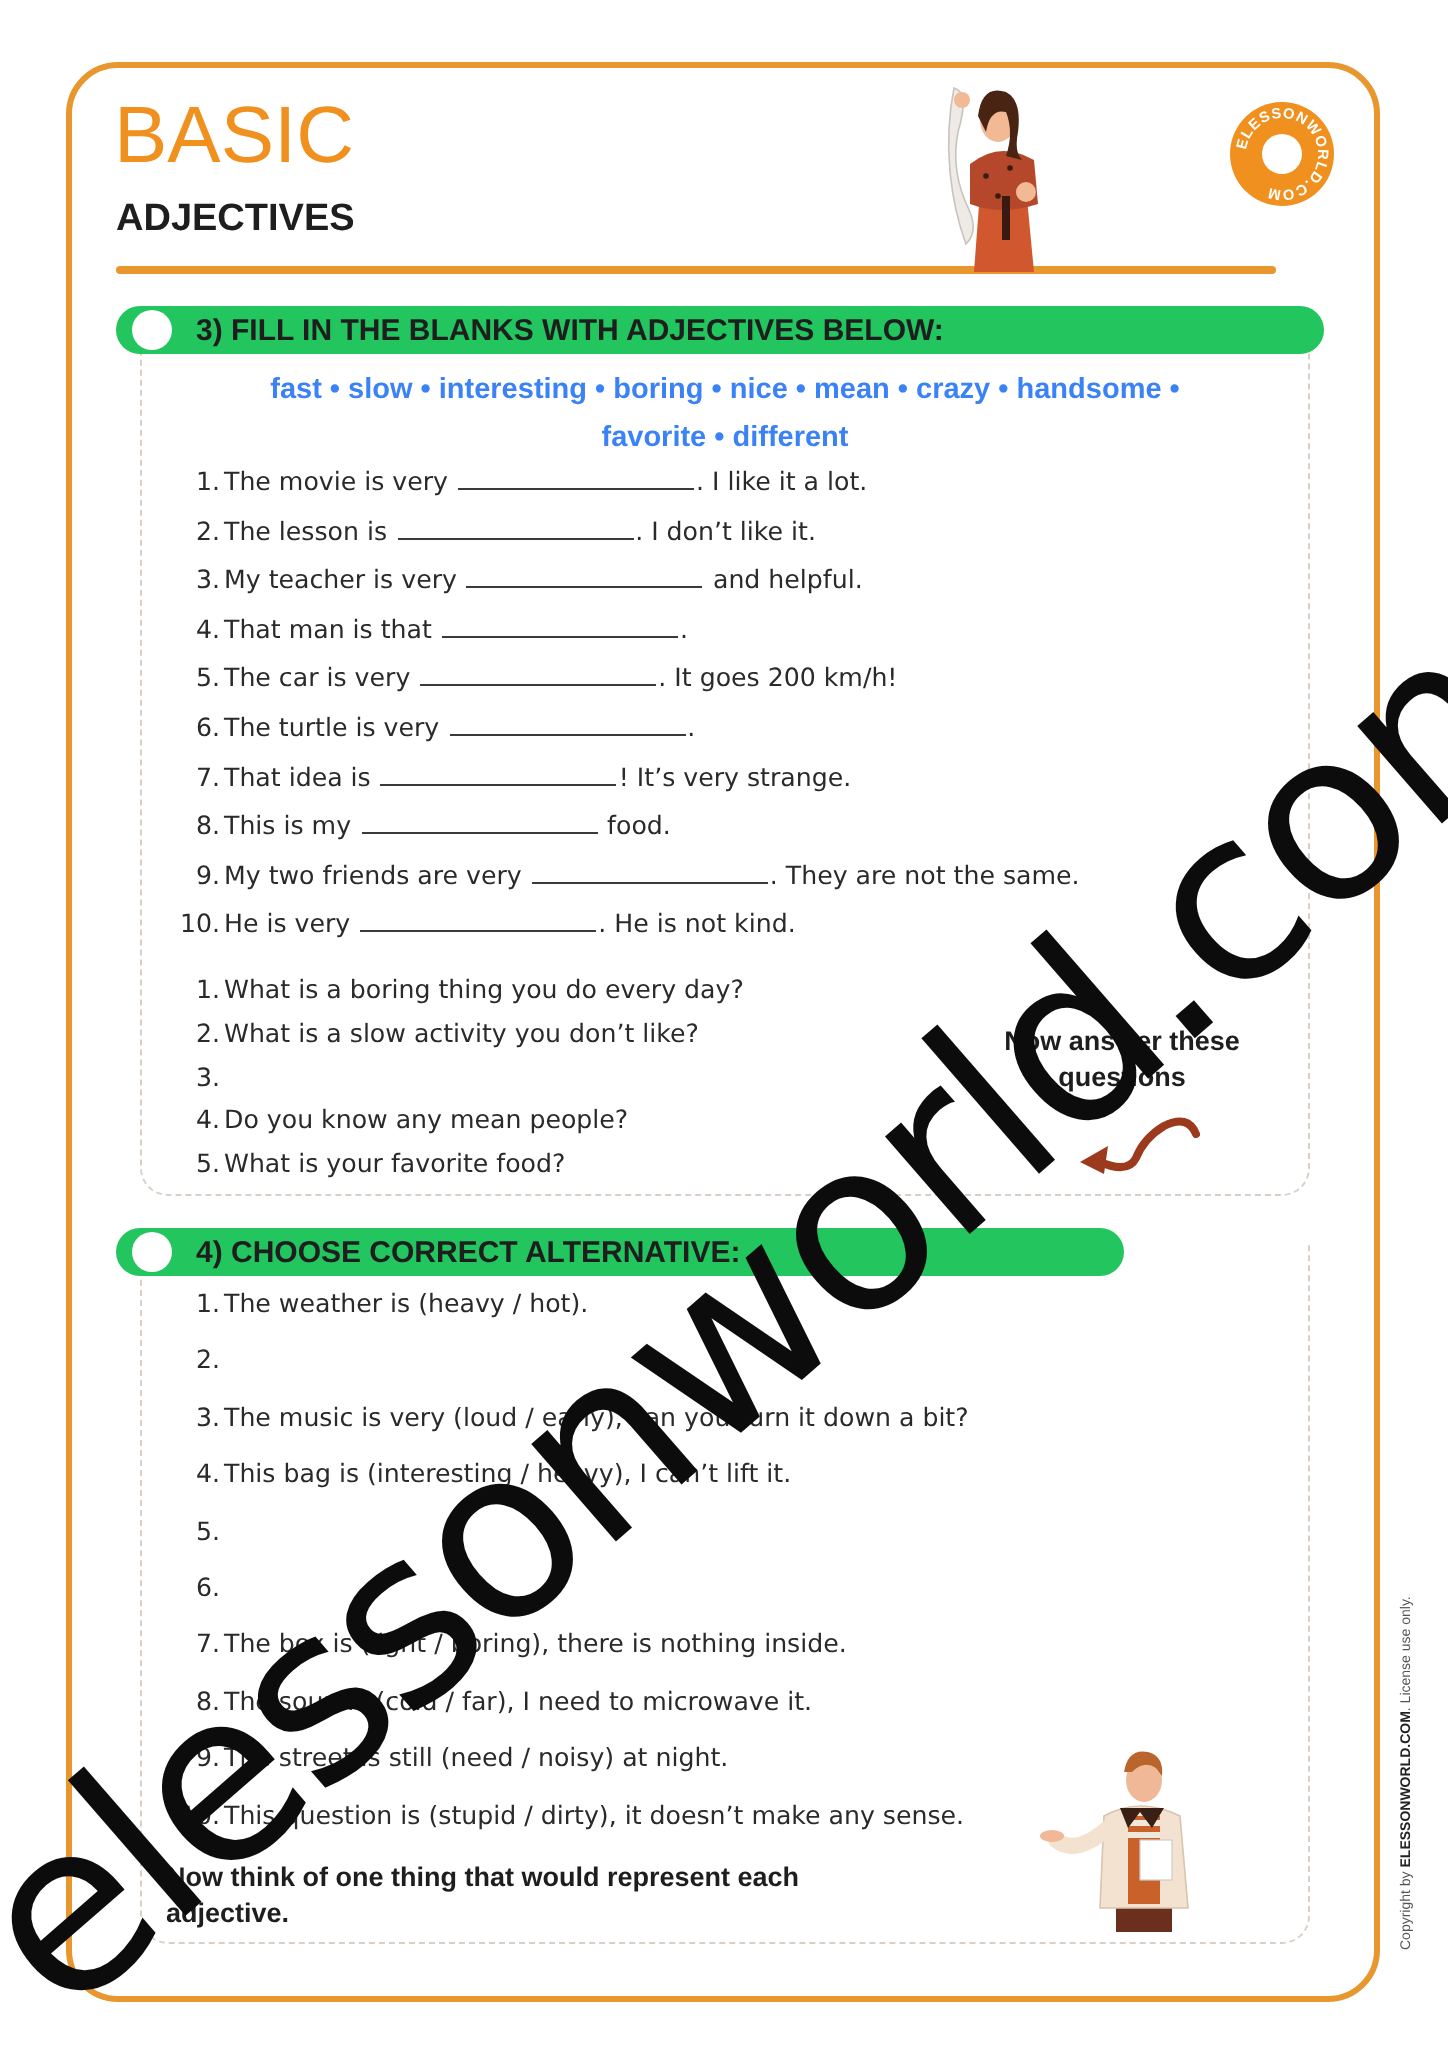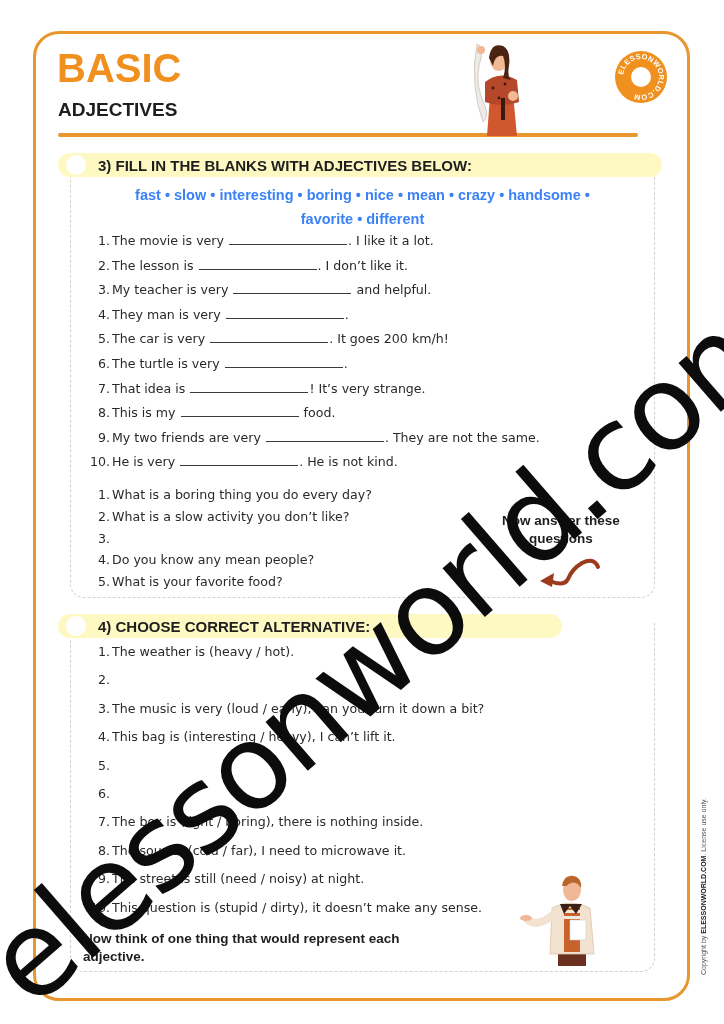--- a/index.html
+++ b/index.html
@@ -6,38 +6,38 @@
     html, body { width: 724px; height: 1024px; background: #ffffff; overflow: hidden; }
     body { position: relative; font-family: "DejaVu Sans", "Liberation Sans", sans-serif; color: #1e1e1e; }
 
     .page-frame {
       position: absolute; left: 33px; top: 31px; width: 657px; height: 970px;
       border: 3px solid #e8962e; border-radius: 26px; background: #fff;
     }
 
     .title-basic {
       position: absolute; left: 57px; top: 46px;
-      font-family: "Liberation Sans", sans-serif; font-weight: bold;
+      font-family: "Liberation Sans", sans-serif; font-weight: normal;
       font-size: 40px; color: #f0901f; letter-spacing: 0px;
     }
     .title-adjectives {
       position: absolute; left: 58px; top: 99px;
       font-family: "Liberation Sans", sans-serif; font-weight: bold;
       font-size: 19px; color: #1e1e1e;
     }
     .header-rule {
       position: absolute; left: 58px; top: 133px; width: 580px; height: 4px;
       background: #e8962e; border-radius: 2px;
     }
 
     .illus-woman { position: absolute; left: 455px; top: 36px; width: 90px; height: 100px; }
     .logo-badge { position: absolute; left: 614px; top: 50px; width: 54px; height: 54px; }
 
     .section-bar {
-      position: absolute; height: 24px; background: #fef9c3; border-radius: 12px;
+      position: absolute; height: 24px; background: #22c55e; border-radius: 12px;
       display: flex; align-items: center;
     }
     .section-bar .dot {
       width: 20px; height: 20px; border-radius: 50%; background: #fff;
       margin-left: 8px; flex: none;
     }
     .section-bar .label {
       margin-left: 12px; font-family: "Liberation Sans", sans-serif; font-weight: bold;
       font-size: 15px; color: #1e1e1e;
     }
@@ -141,21 +141,21 @@
 
 <div class="word-bank" style="top:183px;">
   <div>fast • slow • interesting • boring • nice • mean • crazy • handsome •</div>
   <div>favorite • different</div>
 </div>
 
 <ol class="list fill-list">
   <li><span class="num">1.</span><span>The movie is very</span> <span class="blank"></span><span>. I like it a lot.</span></li>
   <li><span class="num">2.</span><span>The lesson is</span> <span class="blank"></span><span>. I don’t like it.</span></li>
   <li><span class="num">3.</span><span>My teacher is very</span> <span class="blank"></span><span> and helpful.</span></li>
-  <li><span class="num">4.</span><span>They man is very</span> <span class="blank"></span><span>.</span></li>
+  <li><span class="num">4.</span><span>That man is that</span> <span class="blank"></span><span>.</span></li>
   <li><span class="num">5.</span><span>The car is very</span> <span class="blank"></span><span>. It goes 200 km/h!</span></li>
   <li><span class="num">6.</span><span>The turtle is very</span> <span class="blank"></span><span>.</span></li>
   <li><span class="num">7.</span><span>That idea is</span> <span class="blank"></span><span>! It’s very strange.</span></li>
   <li><span class="num">8.</span><span>This is my</span> <span class="blank"></span><span> food.</span></li>
   <li><span class="num">9.</span><span>My two friends are very</span> <span class="blank"></span><span>. They are not the same.</span></li>
   <li><span class="num num-wide">10.</span><span>He is very</span> <span class="blank"></span><span>. He is not kind.</span></li>
 </ol>
 
 <ol class="list q-list">
   <li><span class="num">1.</span><span>What is a boring thing you do every day?</span></li>

